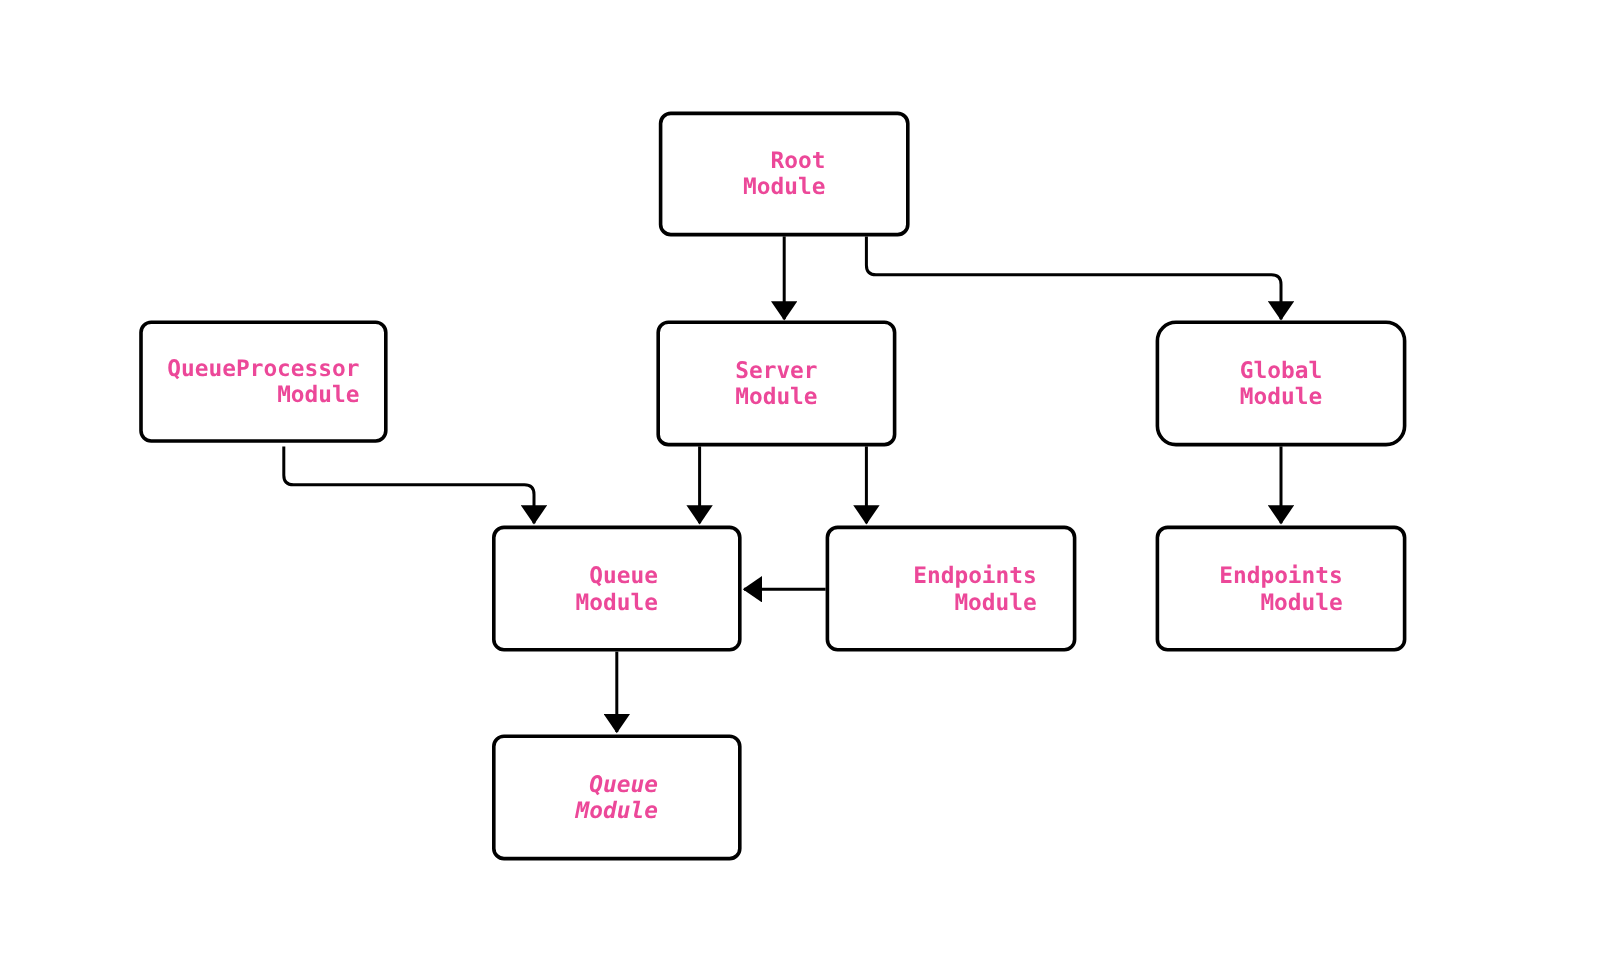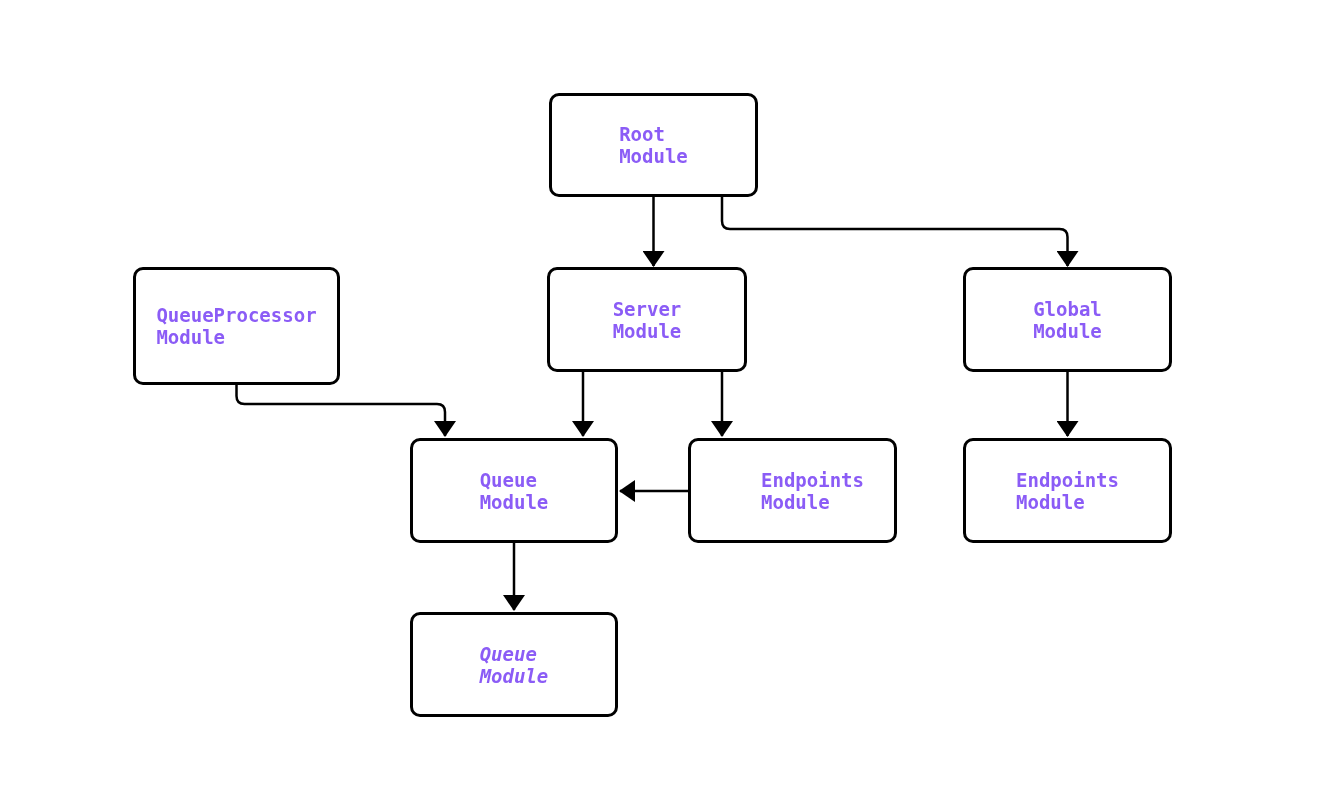--- a/index.html
+++ b/index.html
@@ -30,22 +30,22 @@
     border-radius: 10px;
     display: flex;
     align-items: center;
     justify-content: center;
   }
   .node-label {
     font-family: "DejaVu Sans Mono", "Liberation Mono", monospace;
     font-weight: bold;
     font-size: 19px;
     line-height: 22px;
-    color: #8b5cf6;
-    text-align: left;
+    color: #ec4899;
+    text-align: right;
     white-space: pre-line;
   }
   .edge {
     fill: none;
     stroke: #000000;
     stroke-width: 2.5px;
   }
 </style>
 </head>
 <body>
@@ -66,29 +66,29 @@
         <path class="edge" d="M688,491 L620,491" stroke="#000000" marker-end="url(#arrowhead)"></path>
         <path class="edge" d="M514,543 L514,610" stroke="#000000" marker-end="url(#arrowhead)"></path>
         <path class="edge" d="M1067.5,372 L1067.5,436" stroke="#000000" marker-end="url(#arrowhead)"></path>
       </g>
   </svg>
   <div id="nodes">
       <div class="node" style="left: 549px; top: 93px; width: 209px; height: 104px; background: rgb(255, 255, 255); border-color: rgb(0, 0, 0);">
         <span class="node-label">Root
 Module</span>
       </div>
-      <div class="node" style="left: 133px; top: 267px; width: 207px; height: 118px; background: rgb(255, 255, 255); border-color: rgb(0, 0, 0);">
+      <div class="node" style="left: 116px; top: 267px; width: 207px; height: 102px; background: rgb(255, 255, 255); border-color: rgb(0, 0, 0);">
         <span class="node-label">QueueProcessor
 Module</span>
       </div>
       <div class="node" style="left: 547px; top: 267px; width: 200px; height: 105px; background: rgb(255, 255, 255); border-color: rgb(0, 0, 0);">
         <span class="node-label">Server
 Module</span>
       </div>
-      <div class="node" style="left: 963px; top: 267px; width: 209px; height: 105px; background: rgb(255, 255, 255); border-color: rgb(0, 0, 0);">
+      <div class="node" style="left: 963px; top: 267px; width: 209px; height: 105px; background: rgb(255, 255, 255); border-color: rgb(0, 0, 0); border-radius: 17px;">
         <span class="node-label">Global
 Module</span>
       </div>
       <div class="node" style="left: 410px; top: 438px; width: 208px; height: 105px; background: rgb(255, 255, 255); border-color: rgb(0, 0, 0);">
         <span class="node-label">Queue
 Module</span>
       </div>
       <div class="node" style="left: 688px; top: 438px; width: 209px; height: 105px; background: rgb(255, 255, 255); border-color: rgb(0, 0, 0); padding-left: 40px;">
         <span class="node-label">Endpoints
 Module</span>

